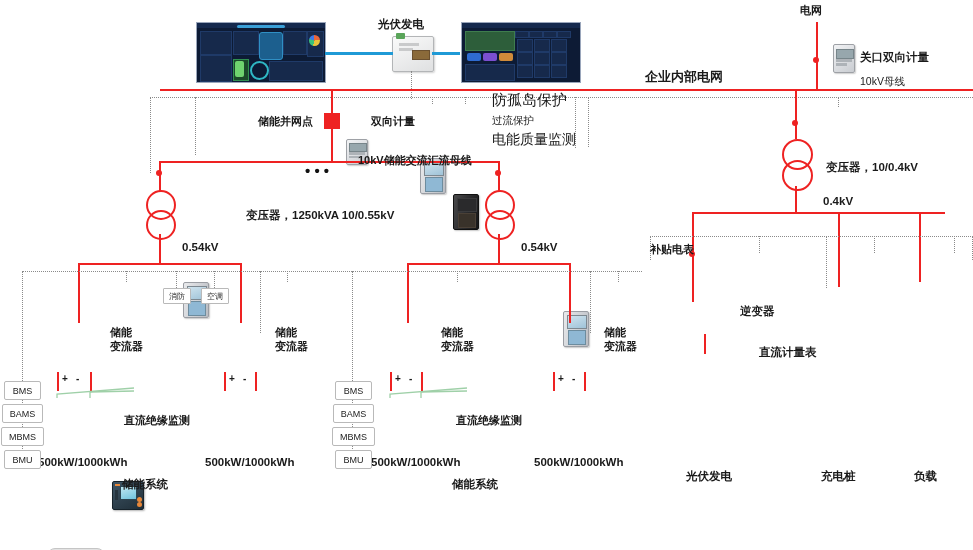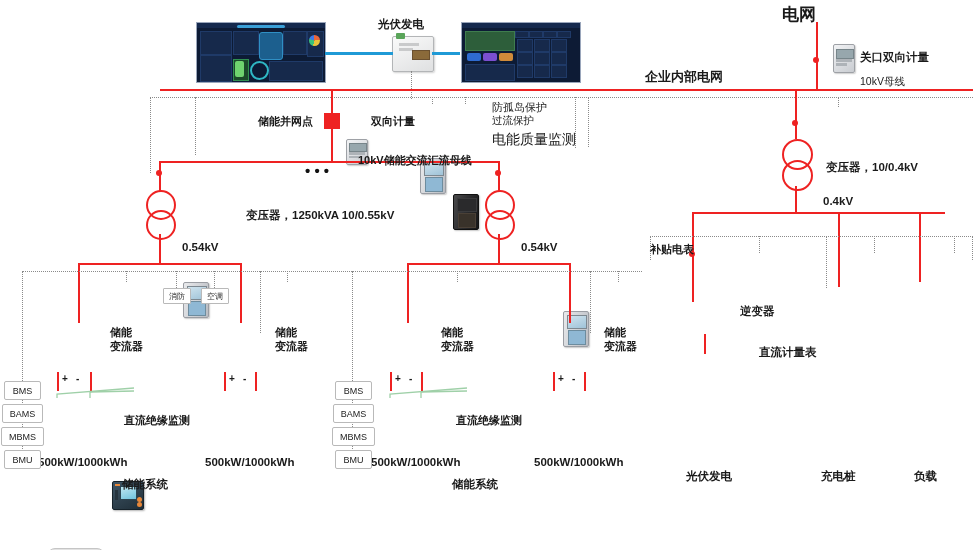--- a/index.html
+++ b/index.html
@@ -139,21 +139,21 @@
     <div class="pane" style="left:55px;top:29px;width:14px;height:11px;"></div>
     <div class="pane" style="left:72px;top:29px;width:14px;height:11px;"></div>
     <div class="pane" style="left:89px;top:29px;width:14px;height:11px;"></div>
     <div class="pane" style="left:55px;top:42px;width:14px;height:11px;"></div>
     <div class="pane" style="left:72px;top:42px;width:14px;height:11px;"></div>
     <div class="pane" style="left:89px;top:42px;width:14px;height:11px;"></div>
   </div>
 
   <div class="dot-v" style="left:411px;top:71px;height:28px;"></div>
 
-  <div class="lbl lbl-bold" style="left:782px;top:4px;font-size:17px;">电网</div>
+  <div class="lbl lbl-bold" style="left:800px;top:4px;font-size:11px;">电网</div>
   <div class="wire-v" style="left:816px;top:22px;height:68px;"></div>
   <div class="node" style="left:813px;top:57px;"></div>
 
   <div class="meter dev" style="left:833px;top:44px;width:20px;height:27px;">
     <div class="m-scr"></div>
       <div class="m-b1"></div>
       <div class="m-b2"></div>
   </div>
   <div class="lbl lbl-bold" style="left:860px;top:50px;font-size:11.5px;">关口双向计量</div>
   <div class="lbl" style="left:860px;top:75px;font-size:10.5px;">10kV母线</div>
@@ -179,21 +179,21 @@
       <div class="scr"></div>
       <div class="kp"></div>
     </div>
   <div class="relay dark dev" style="left:453px;top:103px;width:24px;height:34px;">
       <div class="scr"></div>
       <div class="kp"></div>
     </div>
   <div class="dot-v" style="left:432px;top:97px;height:7px;"></div>
   <div class="dot-v" style="left:465px;top:97px;height:7px;"></div>
 
-  <div class="lbl" style="left:492px;top:101px;font-size:11px;">防孤岛保护</div>
+  <div class="lbl" style="left:492px;top:91px;font-size:15px;">防孤岛保护</div>
   <div class="lbl" style="left:492px;top:114px;font-size:10.5px;">过流保护</div>
   <div class="lbl" style="left:492px;top:131px;font-size:14px;">电能质量监测</div>
 
   <div class="wire-h" style="left:159px;top:161px;width:340px;"></div>
   <div class="lbl lbl-bold" style="left:358px;top:154px;font-size:11px;">10kV储能交流汇流母线</div>
   <div class="lbl lbl-bold" style="left:305px;top:162px;font-size:15px;color:#111;">•  •  •</div>
 
   <div class="wire-v" style="left:159px;top:161px;height:30px;"></div>
   <div class="node" style="left:156px;top:170px;"></div>
   <div class="relay dev" style="left:183px;top:155px;width:24px;height:34px;">

